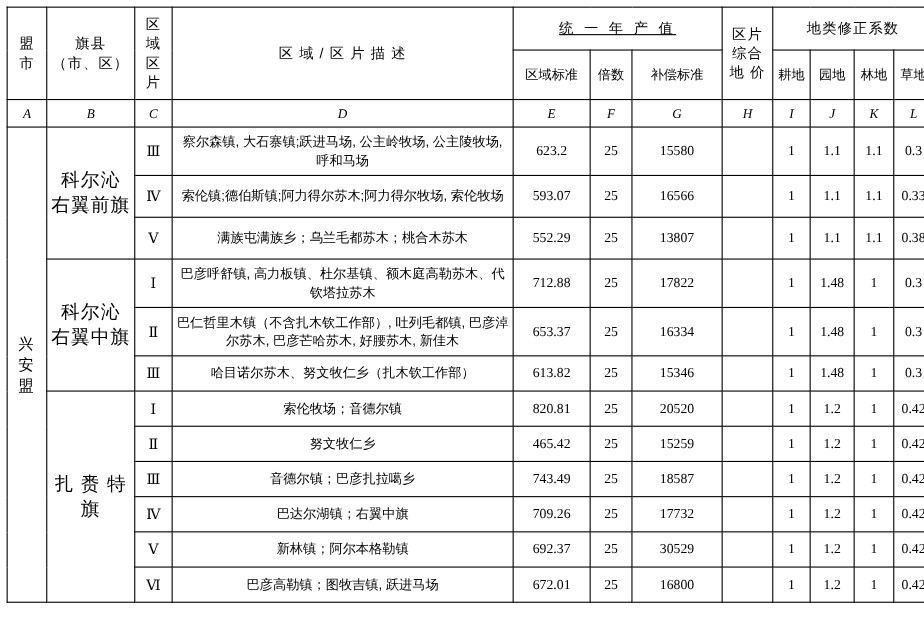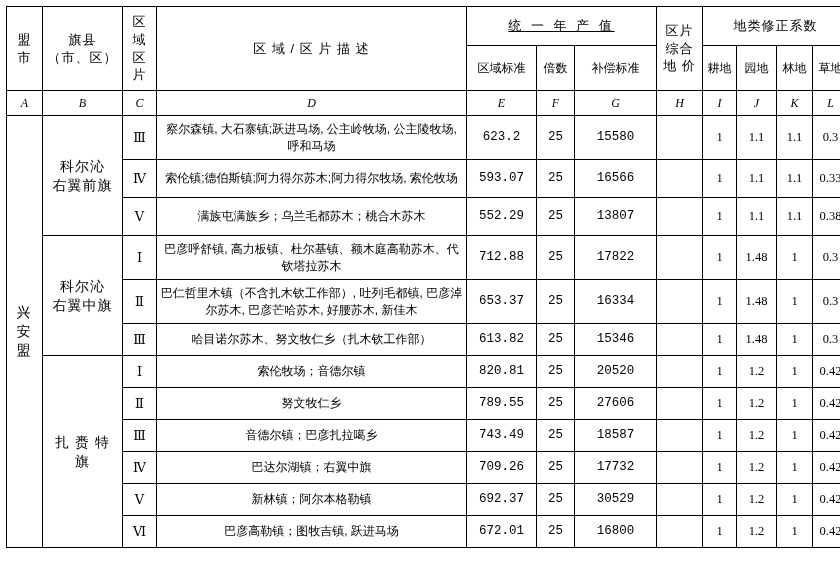--- a/index.html
+++ b/index.html
@@ -56,37 +56,37 @@
   .vertlabel {
     font-size: 14px;
     letter-spacing: 2px;
     line-height: 1.9;
     width: 22px;
   }
   .vertlabel .ch {
     display: block;
   }
   .county {
-    font-size: 14px;
+    font-size: 17px;
     line-height: 1.6;
     letter-spacing: 1px;
   }
   .roman {
     font-family: "Liberation Serif", "DejaVu Serif", serif;
     font-size: 13px;
   }
   .desc {
     text-align: left;
     font-size: 12px;
     line-height: 1.5;
     padding-left: 6px;
     padding-right: 4px;
   }
   .num {
-    font-family: Liberation Mono, monospace;
+    font-family: Liberation Serif, serif;
     font-size: 12.5px;
   }
   .tall1 { height: 44px; }
   .tall2 { height: 38px; }
   .rowh { height: 32px; }
   .coef { font-family: "Liberation Serif", "DejaVu Serif", serif; font-size: 12.5px; }
 </style>
 </head>
 <body>
 
@@ -262,23 +262,23 @@
         <td class="num"></td>
         <td class="coef">1</td>
         <td class="coef">1.2</td>
         <td class="coef">1</td>
         <td class="coef">0.42</td>
       </tr>
 
       <tr class="rowh">
         <td class="roman">Ⅱ</td>
         <td class="desc">努文牧仁乡</td>
-        <td class="num">789.55</td>
-        <td class="num">25</td>
-        <td class="num">27606</td>
+        <td class="num">465.42</td>
+        <td class="num">25</td>
+        <td class="num">15259</td>
         <td class="num"></td>
         <td class="coef">1</td>
         <td class="coef">1.2</td>
         <td class="coef">1</td>
         <td class="coef">0.42</td>
       </tr>
 
       <tr class="rowh">
         <td class="roman">Ⅲ</td>
         <td class="desc">音德尔镇；巴彦扎拉噶乡</td>

